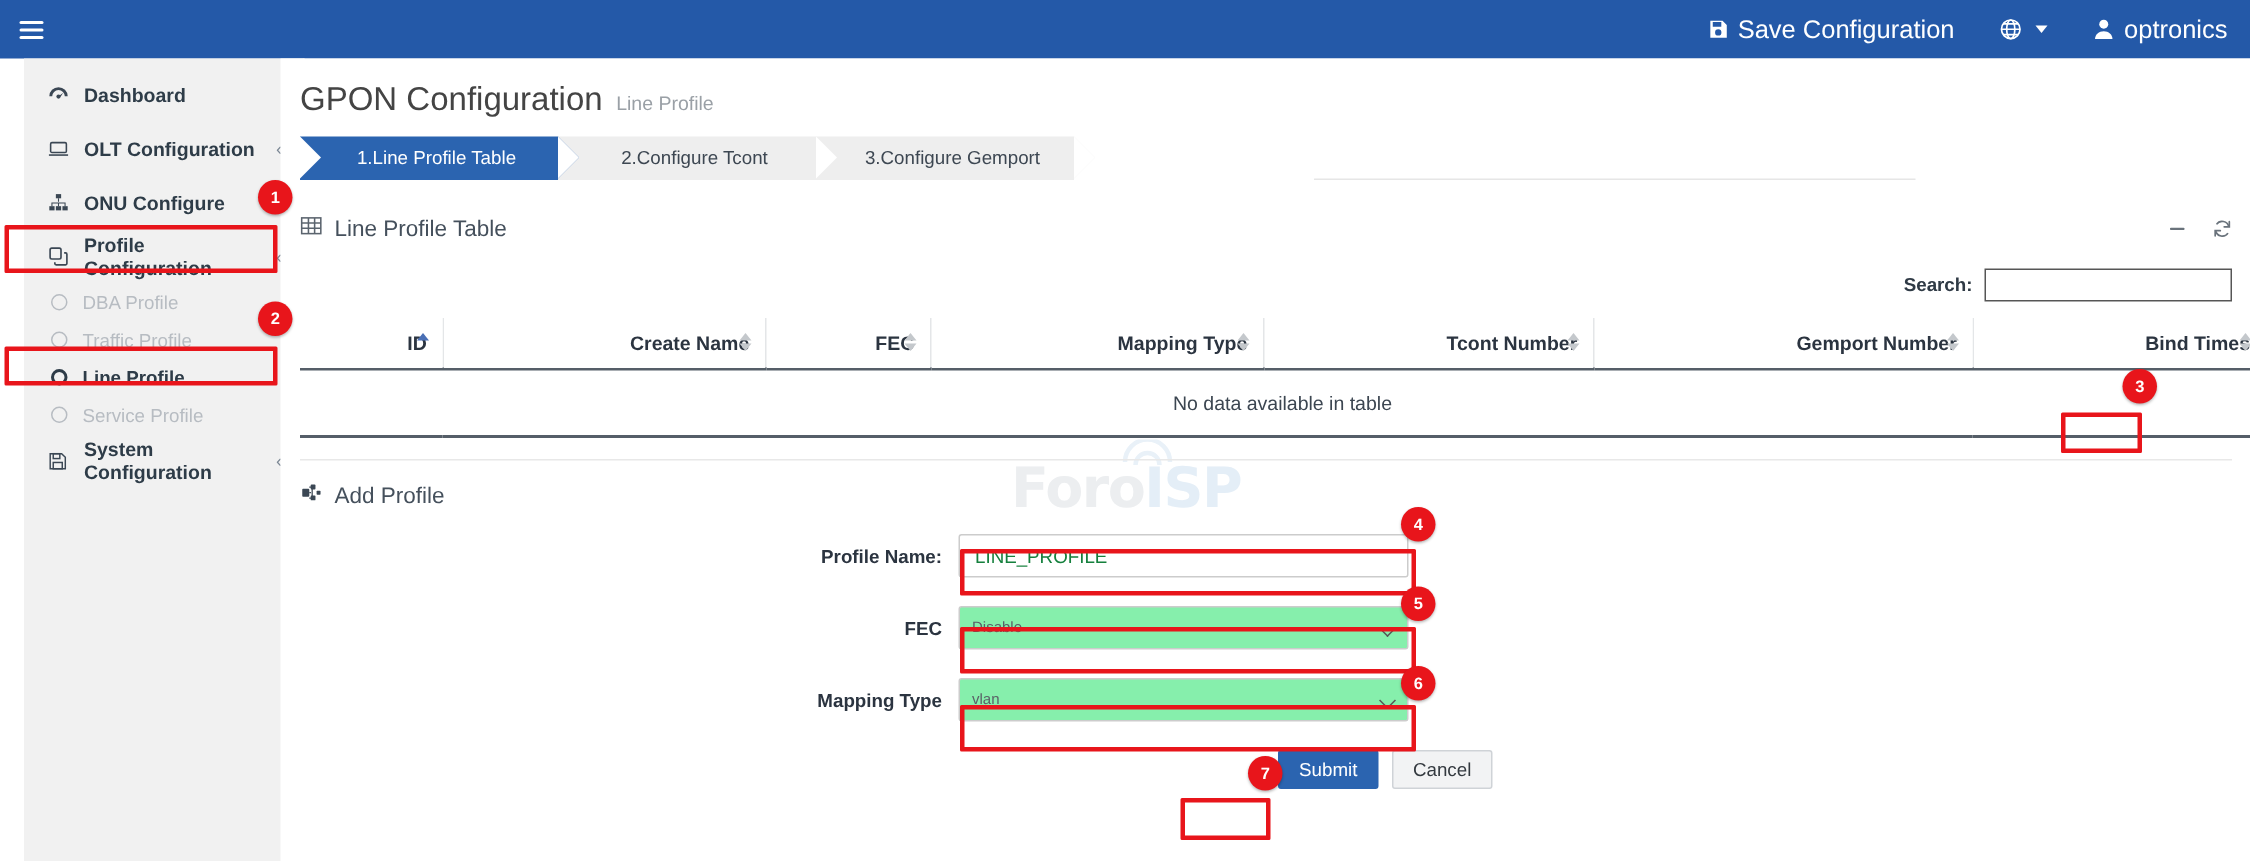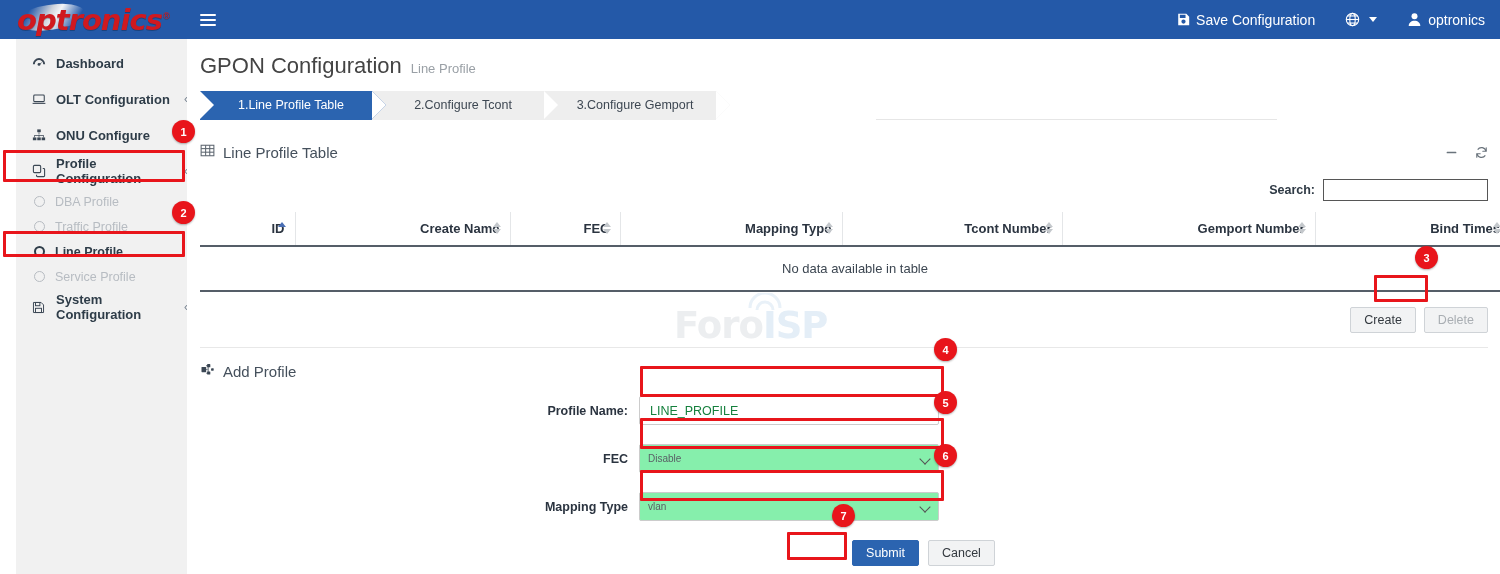--- a/index.html
+++ b/index.html
@@ -45,21 +45,21 @@
   #hamburger {
     width: 42px; height: 39px; display: flex; align-items: center; justify-content: center;
     cursor: pointer;
   }
   #hamburger .bars { width: 16px; }
   #hamburger .bars i {
     display: block; height: 2px; background: #fff; margin: 3px 0; border-radius: 1px;
   }
   #topbar-right {
     margin-left: auto; display: flex; align-items: flex-start; height: 39px;
-    color: #fff; font-size: 14px;
+    color: #fff; font-size: 17px;
   }
   .nav-item {
     display: flex; align-items: center; gap: 6px;
     padding: 0 15px; height: 39px; cursor: pointer; white-space: nowrap;
   }
   .nav-item svg { display: block; }
   .caret-dn {
     width: 0; height: 0; border-left: 4px solid transparent; border-right: 4px solid transparent;
     border-top: 5px solid #fff; margin-left: 3px;
   }
@@ -256,24 +256,20 @@
     display: flex; align-items: center; justify-content: center;
     z-index: 70; pointer-events: none;
     box-shadow: 0 1px 2px rgba(0,0,0,.3);
     font-family: "Liberation Sans", sans-serif;
   }
 </style>
 </head>
 <body>
 
 <div id="topbar">
-  <div id="brand">
-    <div class="logo-swish"></div>
-    <div class="logo-text"><span>optronics</span><span class="logo-reg">®</span></div>
-  </div>
 
   <div id="hamburger">
     <div class="bars">
         <i></i>
         <i></i>
         <i></i>
       </div>
   </div>
 
   <div id="topbar-right">
@@ -520,24 +516,20 @@
           </th>
         </tr>
       </thead>
       <tbody>
         <tr>
           <td class="empty" colspan="7">No data available in table</td>
         </tr>
       </tbody>
     </table>
 
-    <div id="table-actions">
-      <button class="btn">Create</button>
-      <button class="btn disabled">Delete</button>
-    </div>
 
     <div id="card-divider"></div>
   </div>
 
   <div id="form-head">
     <span>
       <svg width="15" height="15" viewBox="0 0 16 16" fill="#3b4754">
           <rect x="1.6" y="5.2" width="5" height="5.6" rx="0.6"></rect>
           <rect x="7.6" y="2.2" width="3.4" height="3.4" rx="0.6"></rect>
           <rect x="7.6" y="10" width="3.4" height="3.4" rx="0.6"></rect>

